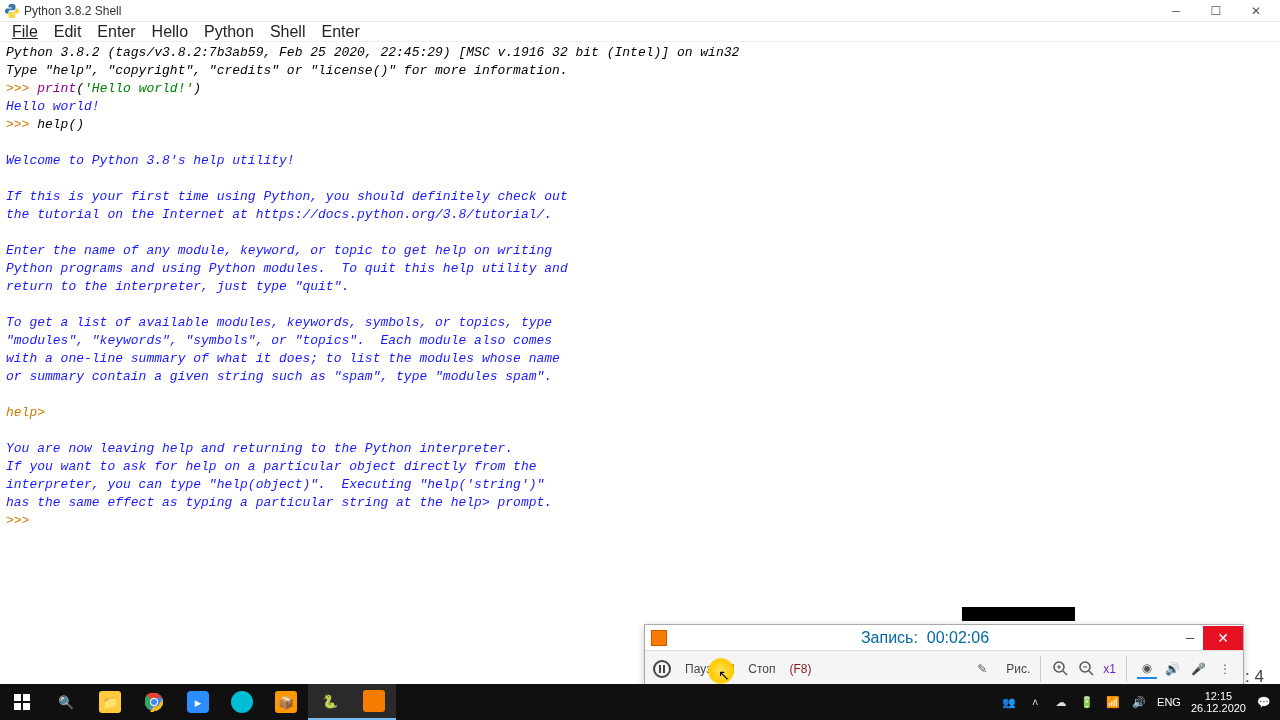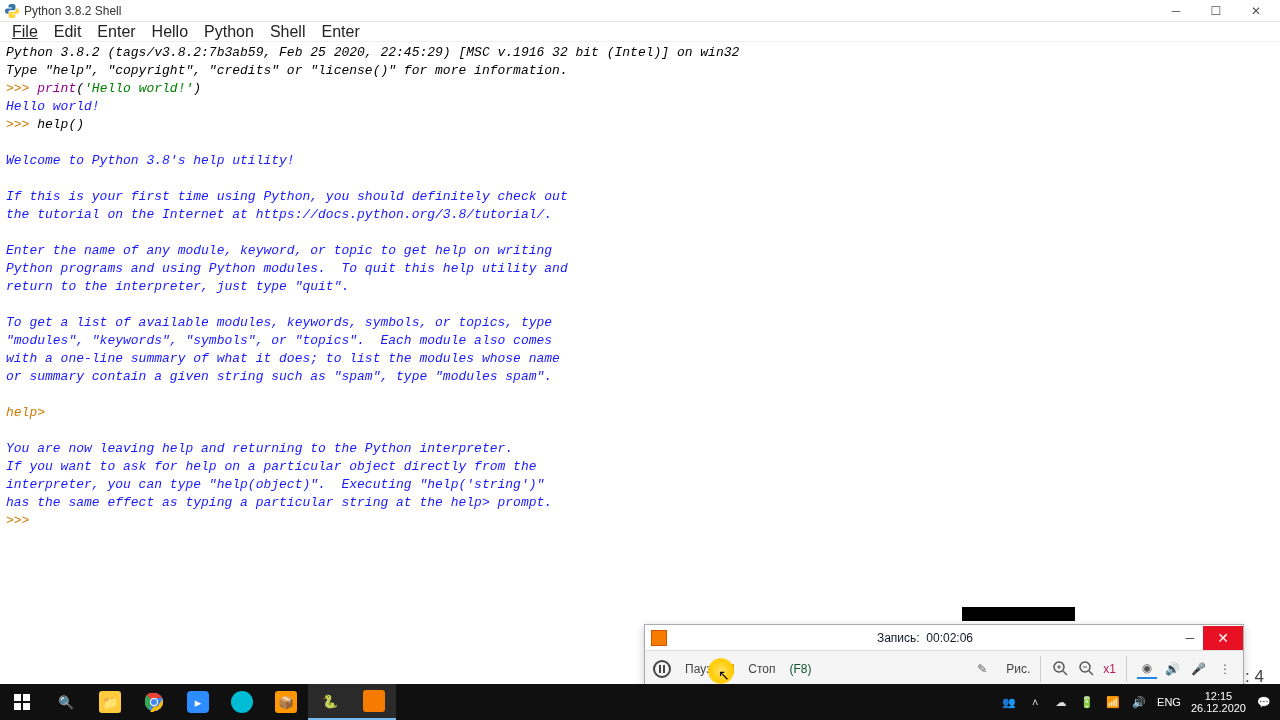--- a/index.html
+++ b/index.html
@@ -17,33 +17,33 @@
   .orange { color:#cc7a00; }
   .green { color:#008000; }
   .purple { color:#900090; }
   .status { position:absolute; bottom:37px; right:0; height:16px; font-size:17px; color:#444; padding-right:16px; }
   
   .tooltip-black { position:absolute; left:962px; top:607px; width:113px; height:14px; background:#000; color:#fff; font-size:10px; padding:0 4px; overflow:hidden; }
   
   .recorder { position:absolute; left:644px; top:624px; width:600px; height:64px; background:#f5f5f5; border:1px solid #aaa; box-shadow:0 2px 8px rgba(0,0,0,.2); }
   .rec-title { height:26px; background:#fff; display:flex; align-items:center; border-bottom:1px solid #ddd; }
   .rec-logo { width:16px; height:16px; background:#f57c00; border:1px solid #d35400; margin:0 6px; }
-  .rec-title-txt { flex:1; text-align:center; font-size:12px; color:#0f172a; }
+  .rec-title-txt { flex:1; text-align:center; font-size:16px; color:#0369a1; }
   .rec-min { width:26px; height:24px; display:flex; align-items:center; justify-content:center; color:#333; cursor:pointer; }
   .rec-close { width:40px; height:24px; background:#e81123; color:#fff; display:flex; align-items:center; justify-content:center; cursor:pointer; font-size:14px; }
   .rec-body { height:36px; display:flex; align-items:center; padding:0 8px; gap:6px; }
   .rec-btn { display:flex; align-items:center; gap:14px; font-size:12px; color:#444; cursor:pointer; }
   .pause-ico { width:18px; height:18px; border:2px solid #444; border-radius:50%; display:flex; align-items:center; justify-content:center; gap:2px; }
   .pause-ico span { width:2px; height:8px; background:#444; }
   .stop-ico { width:10px; height:10px; background:#f1c40f; border:1px solid #d4a017; }
   .cursor-highlight { position:absolute; left:708px; top:658px; width:26px; height:26px; background:radial-gradient(circle,#ffe066 0%,#ffcc00 60%,rgba(255,204,0,0) 100%); border-radius:50%; pointer-events:none; }
   .cursor-arrow { position:absolute; left:718px; top:667px; font-size:14px; color:#000; pointer-events:none; }
   .rec-spacer { flex:1; }
   .rec-tool { width:20px; height:20px; display:flex; align-items:center; justify-content:center; color:#555; cursor:pointer; }
-  .rec-txt { font-size:12px; color:#be185d; }
+  .rec-txt { font-size:12px; color:#6d28d9; }
   .rec-sep { width:1px; height:26px; background:#ccc; margin:0 4px; }
   
   .taskbar { position:absolute; bottom:0; left:0; right:0; height:36px; background:#101010; display:flex; align-items:center; }
   .tb-item { width:44px; height:36px; display:flex; align-items:center; justify-content:center; cursor:pointer; }
   .tb-item.active { border-bottom:2px solid #76b9ed; background:#2a2a2a; }
   .tb-icon { width:22px; height:22px; display:flex; align-items:center; justify-content:center; border-radius:3px; font-size:13px; color:#fff; }
   .tray { margin-left:auto; display:flex; align-items:center; gap:10px; padding:0 8px; color:#fff; font-size:11px; }
   .tray .clock { text-align:center; line-height:12px; font-size:11px; }
   .tray-ico { width:16px; height:16px; display:flex; align-items:center; justify-content:center; color:#ddd; }
   svg { display:block; }
@@ -121,21 +121,21 @@
     <div class="rec-btn">
       <span class="pause-ico">
           <span></span>
           <span></span>
         </span>
       <span>Пауза</span>
     </div>
     <div class="rec-btn">
       <span class="stop-ico"></span>
       <span>Стоп</span>
-      <span class="disabled" style="color:#14532d">(F8)</span>
+      <span class="disabled" style="color:#7f1d1d">(F8)</span>
     </div>
     <div class="rec-spacer"></div>
     <div class="rec-btn">
       <span class="rec-tool">✎</span>
       <span>Рис.</span>
     </div>
     <div class="rec-sep"></div>
     <div class="rec-tool">
         <svg width="16" height="16" viewBox="0 0 16 16">
           <circle cx="6" cy="6" r="5" fill="none" stroke="#555" stroke-width="1.5"></circle>

